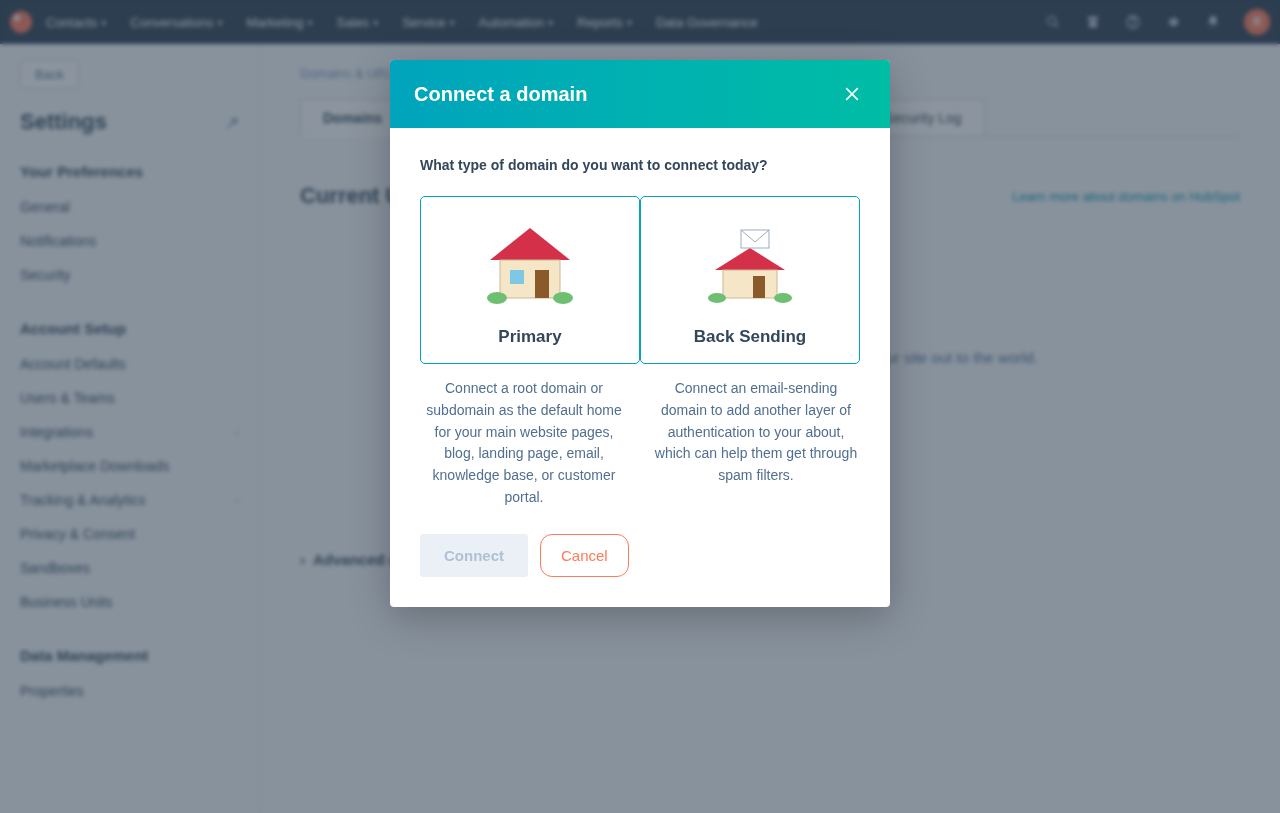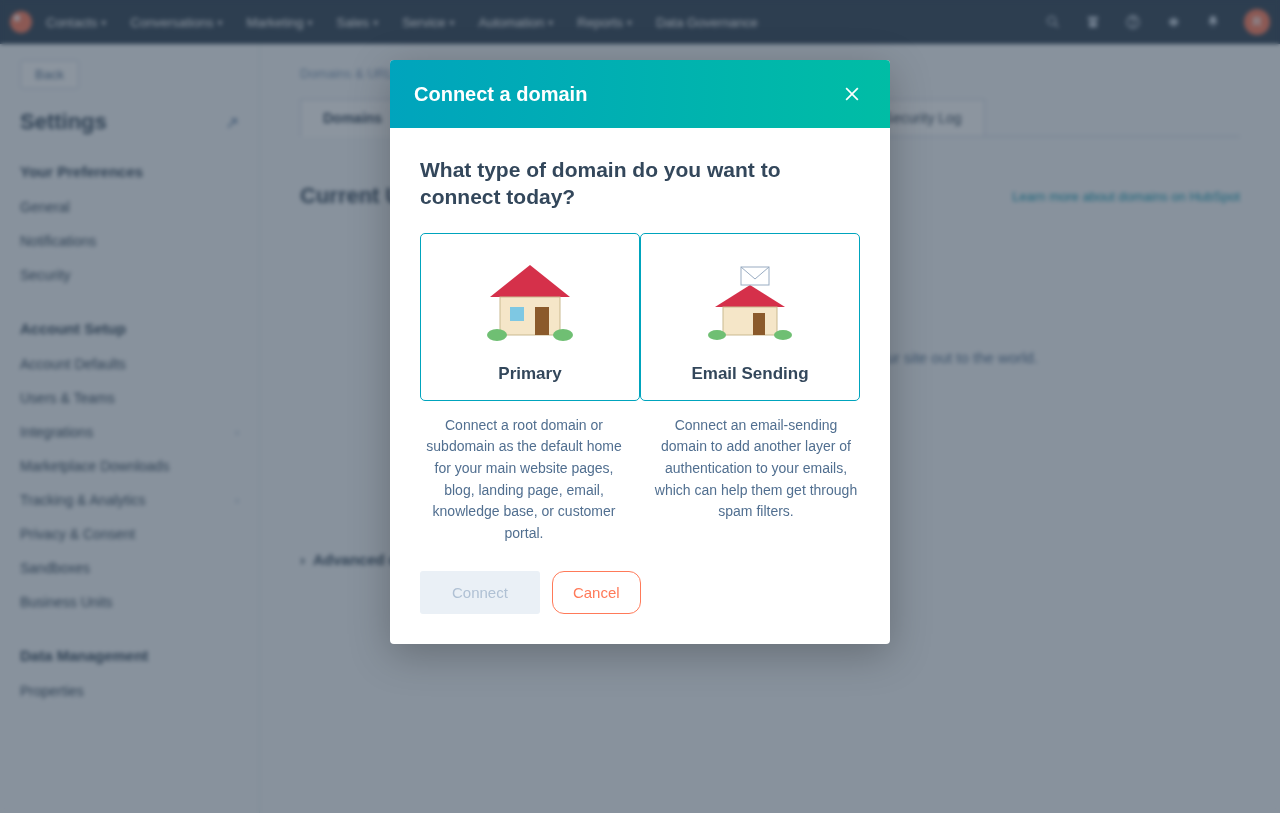--- a/index.html
+++ b/index.html
@@ -48,29 +48,29 @@
   .adv { margin-top:120px; display:flex; align-items:center; gap:8px; color:#33475b; font-weight:600; font-size:15px; cursor:pointer; }
 
   
   .overlay { position:fixed; inset:0; background: rgba(45,62,80,0.55); display:flex; align-items:flex-start; justify-content:center; }
   .overlay::before { content:""; position:absolute; inset:0; backdrop-filter: blur(2px); }
   .modal { position:relative; width:500px; margin-top:60px; background:#fff; border-radius:4px; box-shadow:0 10px 40px rgba(0,0,0,.25); overflow:hidden; }
   .modal-hdr { background: linear-gradient(90deg,#00a4bd,#00bda5); padding:20px 24px; display:flex; align-items:center; }
   .modal-hdr h3 { color:#fff; font-size:20px; font-weight:700; }
   .modal-hdr .close { margin-left:auto; width:28px; height:28px; display:flex; align-items:center; justify-content:center; color:#fff; cursor:pointer; }
   .modal-body { padding: 28px 30px 30px; }
-  .modal-body h4 { font-size:21px; font-weight:700; color:#33475b; line-height:1.3; }
+  .modal-body h4 { font-size:14px; font-weight:700; color:#33475b; line-height:1.3; }
   .cards { display:flex; gap:0; margin-top:22px;border-radius:18px; }
   .card { flex:1; border:1.5px solid #00a4bd; border-radius:5px; padding:18px 10px 16px; text-align:center; cursor:pointer; }
   .card .illus { height:100px; display:flex; align-items:center; justify-content:center; }
   .card .ttl { margin-top:12px; font-size:17px; font-weight:700; }
   .descs { display:flex; gap:24px; margin-top:14px; }
   .descs p { flex:1; text-align:center; font-size:14px; color:#516f90; line-height:1.55; }
   .modal-ftr { display:flex; gap:12px; margin-top:26px; }
-  .btn-primary { background:#eaf0f6; color:#b0c1d4; border:none; padding:12px 32px; border-radius:3px; font-size:15px; cursor:not-allowed; font-weight:400; }
+  .btn-primary { background:#eaf0f6; color:#b0c1d4; border:none; padding:12px 24px; border-radius:3px; font-size:15px; cursor:not-allowed; font-weight:700; }
   .btn-secondary { background:#fff; color:#ff7a59; border:1px solid #ff7a59; padding:12px 20px; border-radius:12px; font-size:15px; cursor:pointer; font-weight:500; }
 </style>
 </head>
 <body>
 
 <div class="topnav">
   <div class="logo"></div>
   <div class="menu">
     <div class="menu-item">
         <span>Contacts</span>
@@ -259,26 +259,26 @@
               <rect x="28" y="50" width="54" height="28" fill="#f5e6c8" stroke="#c9b98f"></rect>
               <rect x="58" y="56" width="12" height="22" fill="#8b5a2b"></rect>
               <ellipse cx="22" cy="78" rx="9" ry="5" fill="#6fbf73"></ellipse>
               <ellipse cx="88" cy="78" rx="9" ry="5" fill="#6fbf73"></ellipse>
               <g transform="translate(46,2)">
                 <rect x="0" y="8" width="28" height="18" fill="#fff" stroke="#99acc2"></rect>
                 <polyline points="0,8 14,20 28,8" fill="none" stroke="#99acc2"></polyline>
               </g>
             </svg>
           </div>
-          <div class="ttl">Email Sending</div>
+          <div class="ttl">Back Sending</div>
         </div>
       </div>
       <div class="descs">
         <p>Connect a root domain or subdomain as the default home for your main website pages, blog, landing page, email, knowledge base, or customer portal.</p>
-        <p>Connect an email-sending domain to add another layer of authentication to your emails, which can help them get through spam filters.</p>
+        <p>Connect an email-sending domain to add another layer of authentication to your about, which can help them get through spam filters.</p>
       </div>
       <div class="modal-ftr">
         <button class="btn-primary">Connect</button>
         <button class="btn-secondary">Cancel</button>
       </div>
     </div>
   </div>
 </div>
 
 </body></html>

